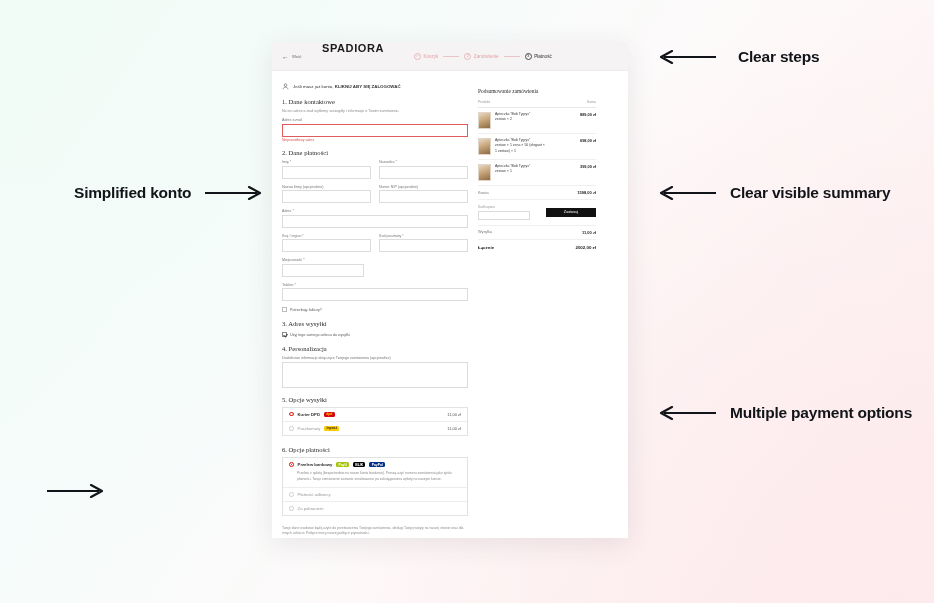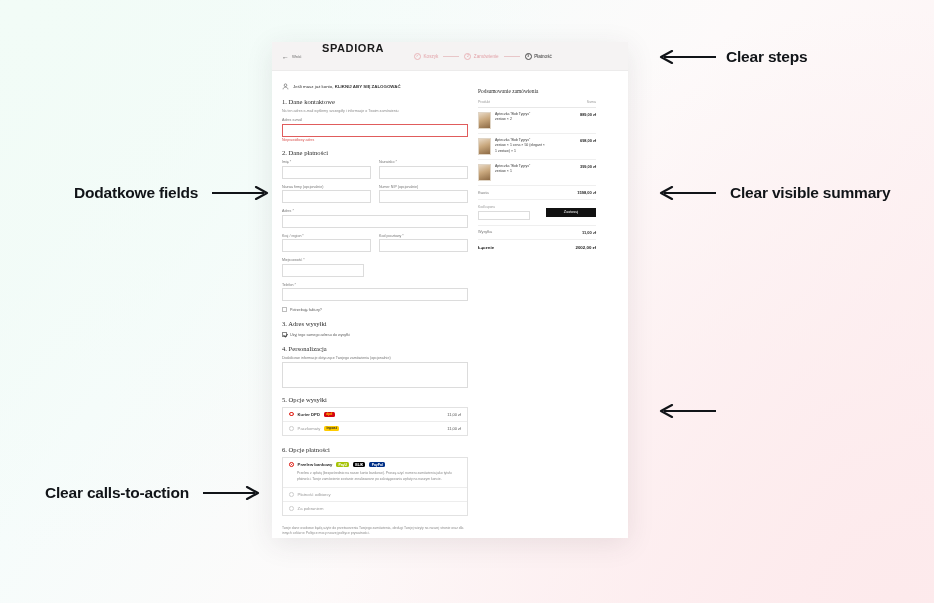--- a/index.html
+++ b/index.html
@@ -16,21 +16,21 @@
 
   
   .anno { position: absolute; display: flex; align-items: center; gap: 0; }
   .anno-label {
     font-size: 15.5px; font-weight: bold; color: #111418;
     letter-spacing: -0.2px; white-space: nowrap;
   }
   .arrow { display: block; }
 
   #anno-steps { left: 658px; top: 48px; }
-  #anno-steps .anno-label { margin-left: 8px; }
+  #anno-steps .anno-label { margin-left: 20px; }
   #anno-summary { left: 658px; top: 184px; }
   #anno-summary .anno-label { margin-left: 12px; }
   #anno-payments { left: 658px; top: 404px; }
   #anno-payments .anno-label { margin-left: 12px; }
   #anno-fields { left: 74px; top: 184px; }
   #anno-fields .anno-label { margin-right: 12px; }
   #anno-cta { left: 45px; top: 484px; }
   #anno-cta .anno-label { margin-right: 12px; }
 
   
@@ -180,32 +180,32 @@
     <polyline points="14,1 3,7 14,13" fill="none" stroke="#111418" stroke-width="2.2" stroke-linecap="round" stroke-linejoin="round"></polyline>
   </svg>
   <span class="anno-label">Clear visible summary</span>
 </div>
 
 <div class="anno" id="anno-payments">
   <svg class="arrow" width="60" height="14" viewBox="0 0 60 14">
     <line x1="58" y1="7" x2="6" y2="7" stroke="#111418" stroke-width="2"></line>
     <polyline points="14,1 3,7 14,13" fill="none" stroke="#111418" stroke-width="2.2" stroke-linecap="round" stroke-linejoin="round"></polyline>
   </svg>
+  <span class="anno-label">Multiple payment options</span>
 </div>
 
 <div class="anno" id="anno-fields">
-  <span class="anno-label">Dodatkowe fields</span>
+  <span class="anno-label">Simplified konto</span>
   <svg class="arrow" width="60" height="14" viewBox="0 0 60 14">
     <line x1="2" y1="7" x2="54" y2="7" stroke="#111418" stroke-width="2"></line>
     <polyline points="46,1 57,7 46,13" fill="none" stroke="#111418" stroke-width="2.2" stroke-linecap="round" stroke-linejoin="round"></polyline>
   </svg>
 </div>
 
 <div class="anno" id="anno-cta">
-  <span class="anno-label">Clear calls-to-action</span>
   <svg class="arrow" width="60" height="14" viewBox="0 0 60 14">
     <line x1="2" y1="7" x2="54" y2="7" stroke="#111418" stroke-width="2"></line>
     <polyline points="46,1 57,7 46,13" fill="none" stroke="#111418" stroke-width="2.2" stroke-linecap="round" stroke-linejoin="round"></polyline>
   </svg>
 </div>
 
 <div class="mock">
 
   <div class="site-header">
     <div class="back-link">

